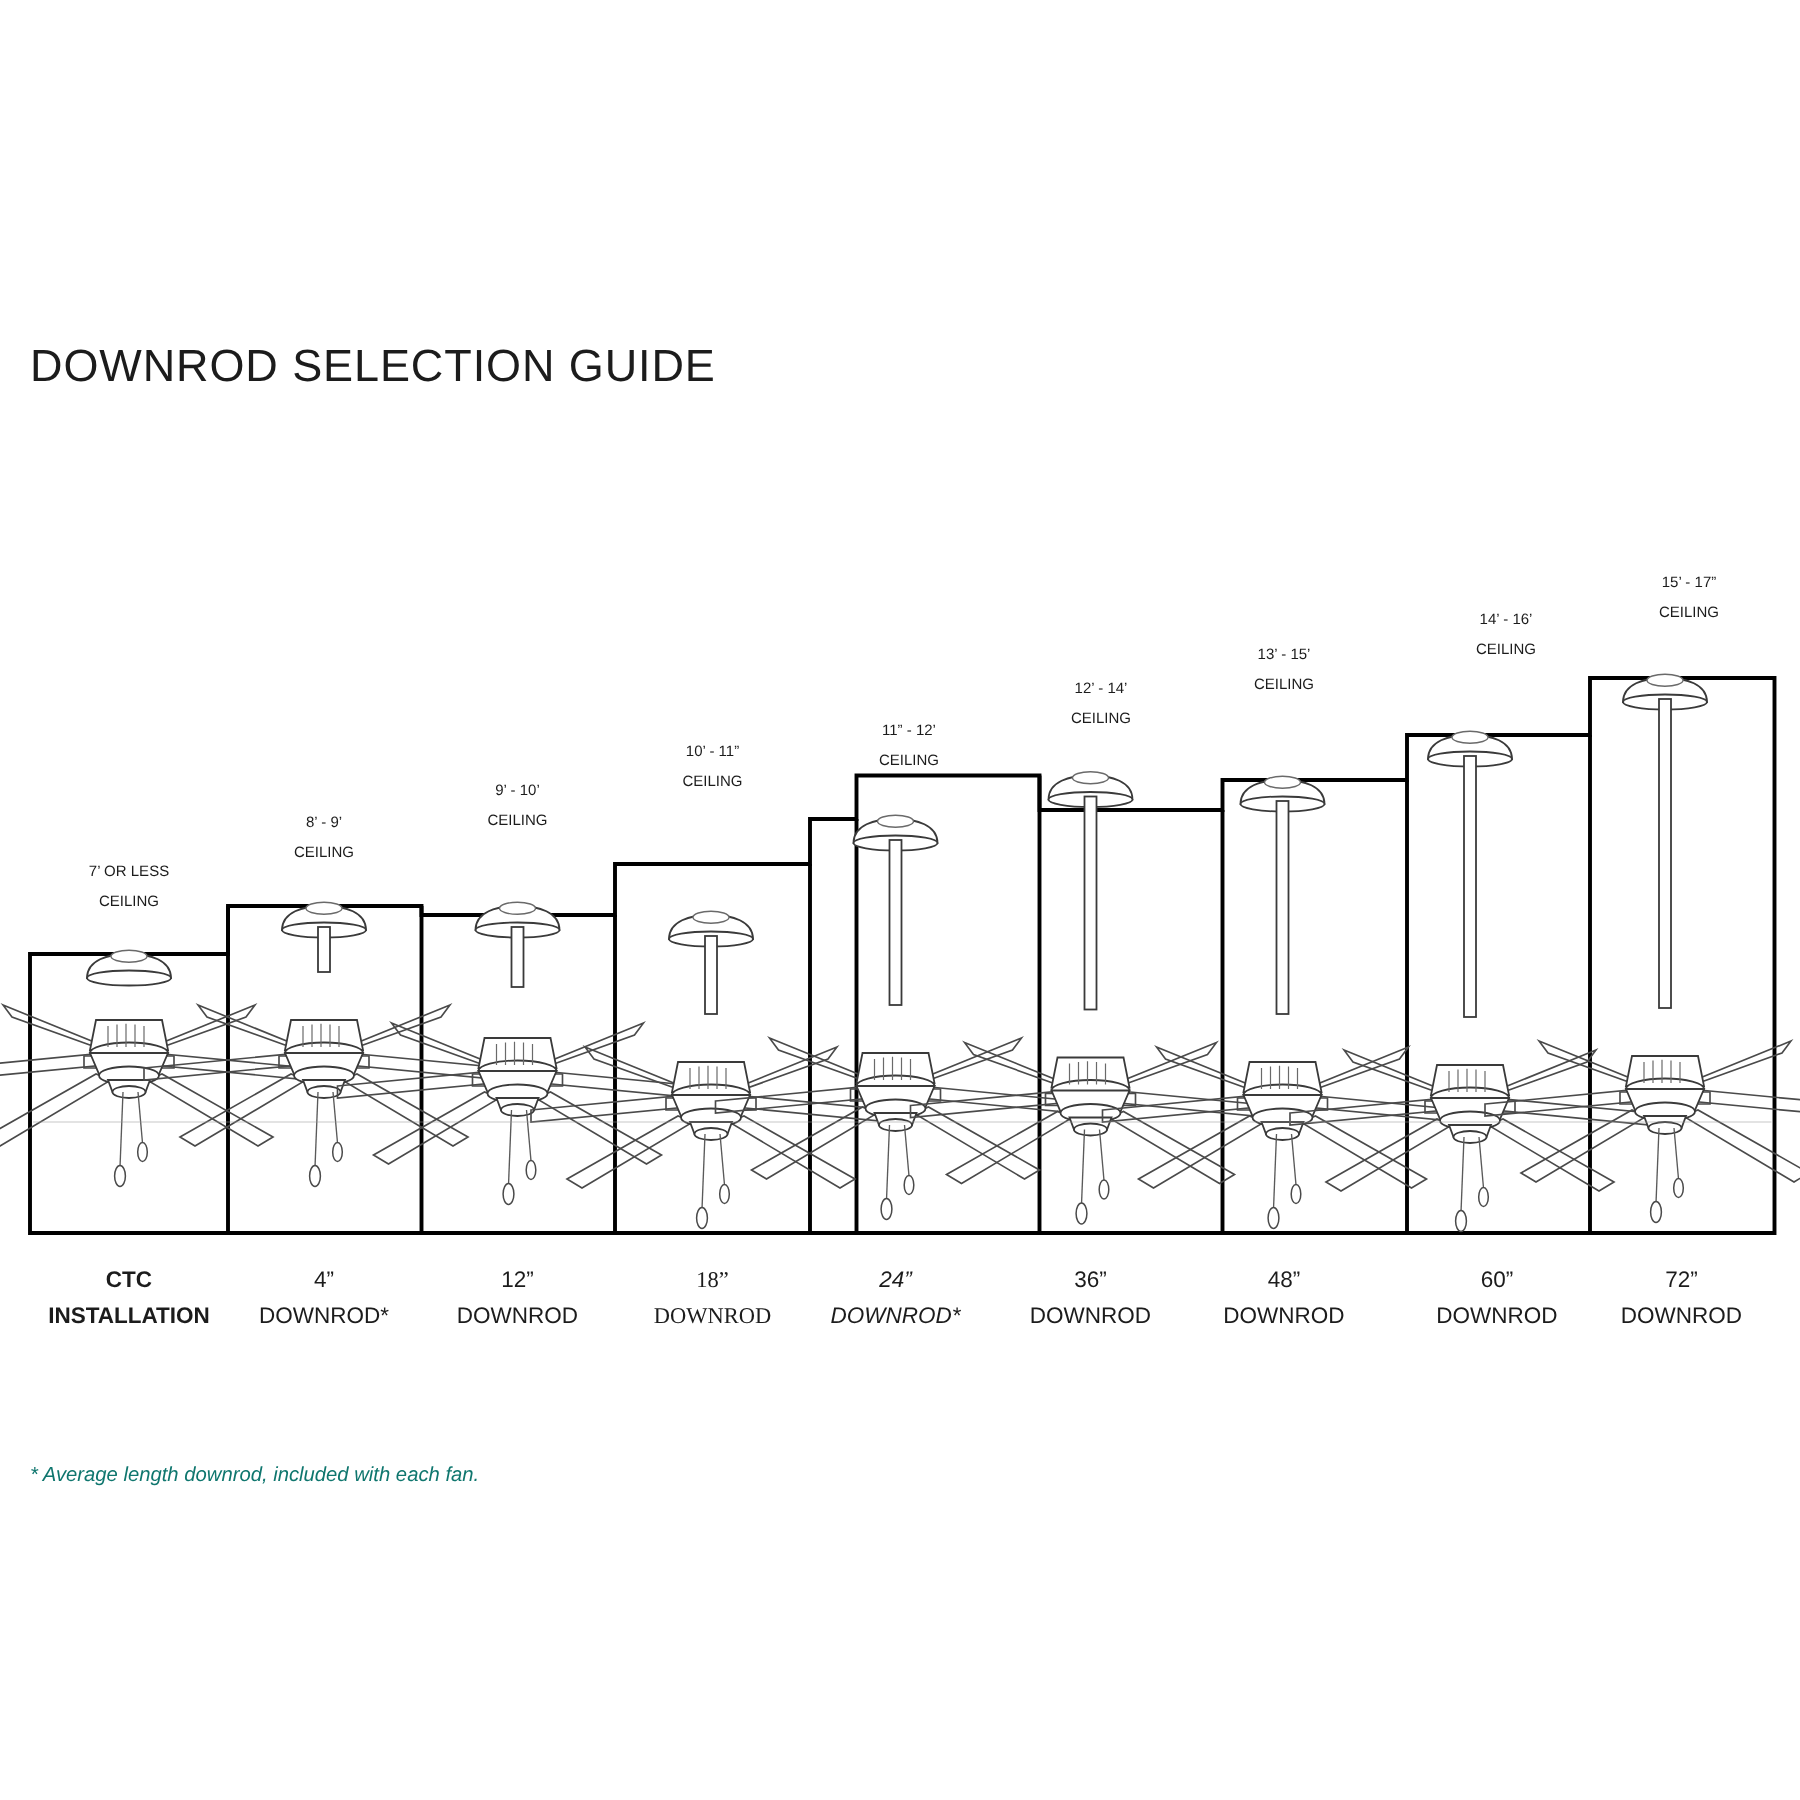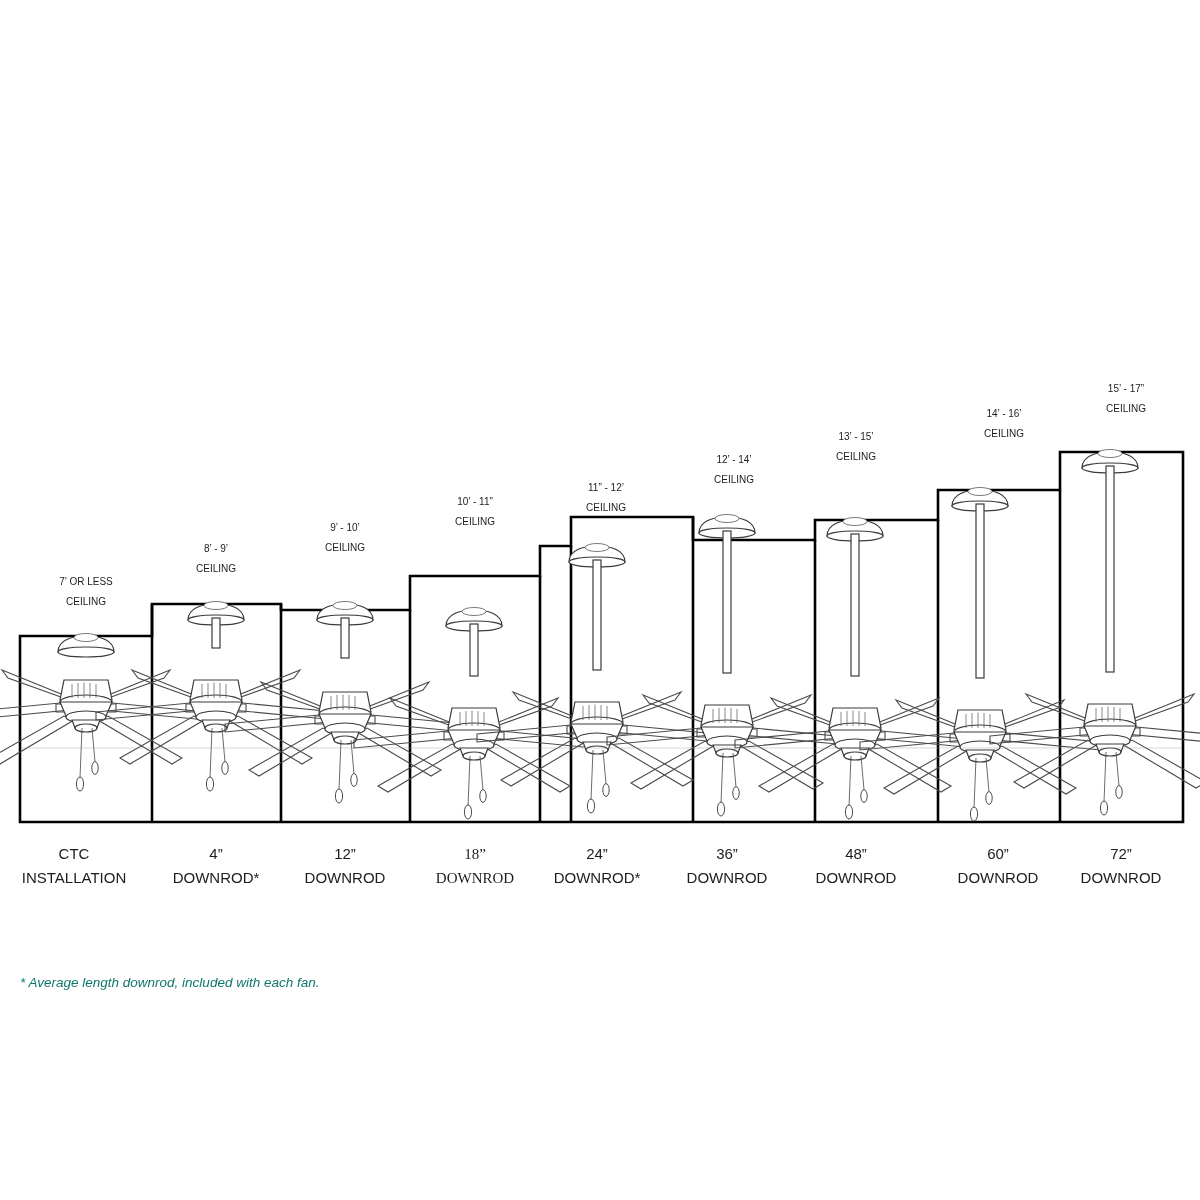--- a/index.html
+++ b/index.html
@@ -80,20 +80,21 @@
     top: 842px;
   }
 
   svg { display: block; }
 </style>
 </head>
 <body>
 
 <div id="page">
 
+  <h1 class="title">DOWNROD SELECTION GUIDE</h1>
 
 
   <div id="diagram">
 
     <svg width="1200" height="1200" viewBox="0 0 1200 1200" aria-hidden="true">
       <defs>
 
         <g id="fanbody">
 
           <g fill="none" stroke="#4a4a4a" stroke-width="1.1">
@@ -247,29 +248,29 @@
 CEILING</div>
     <div class="col-label" style="left:668px; top:450px; width:132px;">12’ - 14’
 CEILING</div>
     <div class="col-label" style="left:790px; top:427px; width:132px;">13’ - 15’
 CEILING</div>
     <div class="col-label" style="left:938px; top:404px; width:132px;">14’ - 16’
 CEILING</div>
     <div class="col-label" style="left:1060px; top:379px; width:132px;">15’ - 17”
 CEILING</div>
 
-    <div class="bottom-label" style="left:8px;  width:132px;">CTC
+    <div class="bottom-label" style="left:20px;  width:132px;font-weight:bold;">CTC
 INSTALLATION</div>
     <div class="bottom-label" style="left:150px; width:132px;">4”
 DOWNROD*</div>
     <div class="bottom-label" style="left:280px; width:130px;">12”
 DOWNROD</div>
     <div class="bottom-label" style="left:409px; width:132px;font-family:Liberation Serif, serif;">18”
 DOWNROD</div>
-    <div class="bottom-label" style="left:531px; width:132px;">24”
+    <div class="bottom-label" style="left:531px; width:132px;font-style:italic;">24”
 DOWNROD*</div>
     <div class="bottom-label" style="left:661px; width:132px;">36”
 DOWNROD</div>
     <div class="bottom-label" style="left:790px; width:132px;">48”
 DOWNROD</div>
     <div class="bottom-label" style="left:932px; width:132px;">60”
 DOWNROD</div>
     <div class="bottom-label" style="left:1055px; width:132px;">72”
 DOWNROD</div>
   </div>

